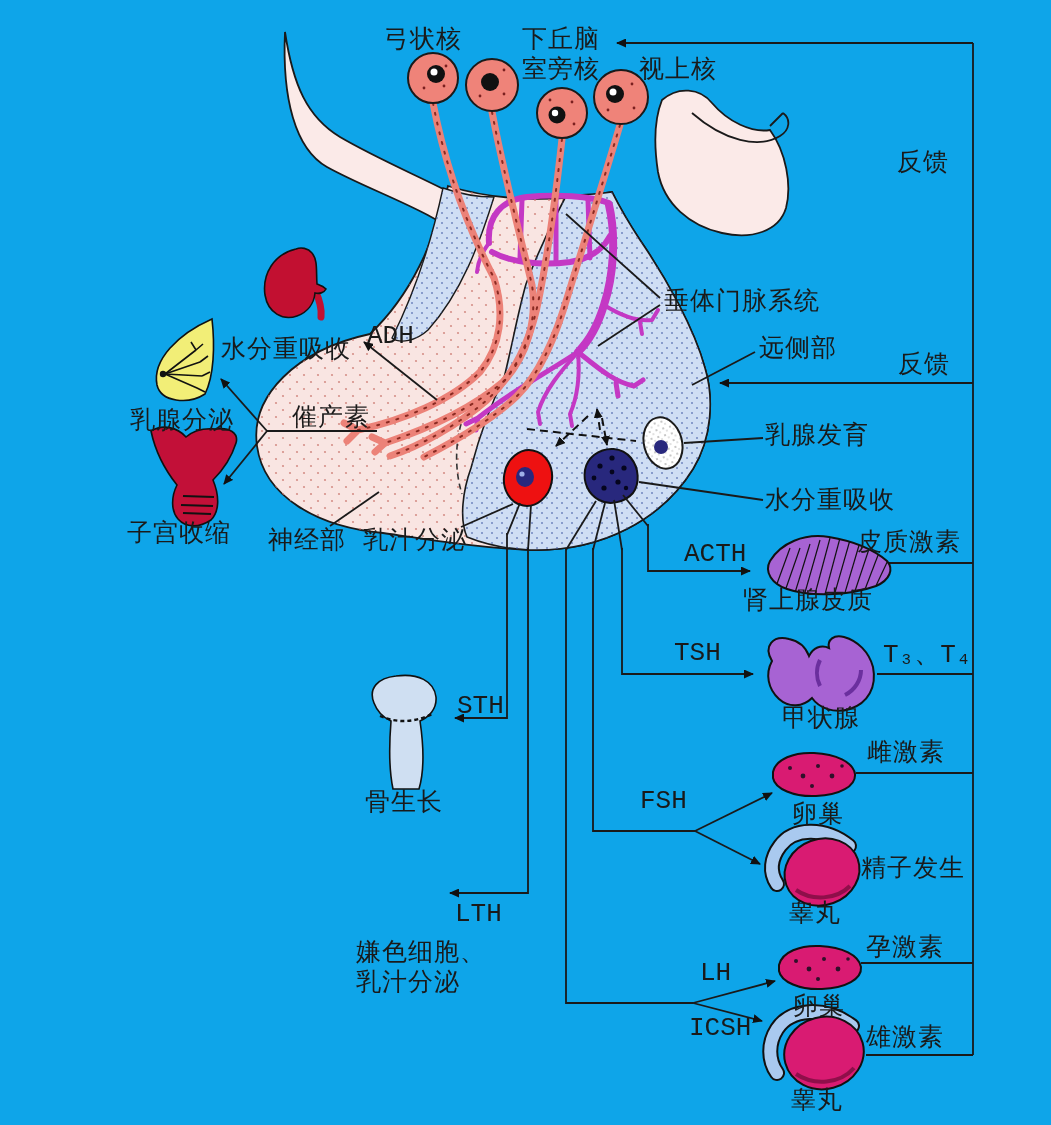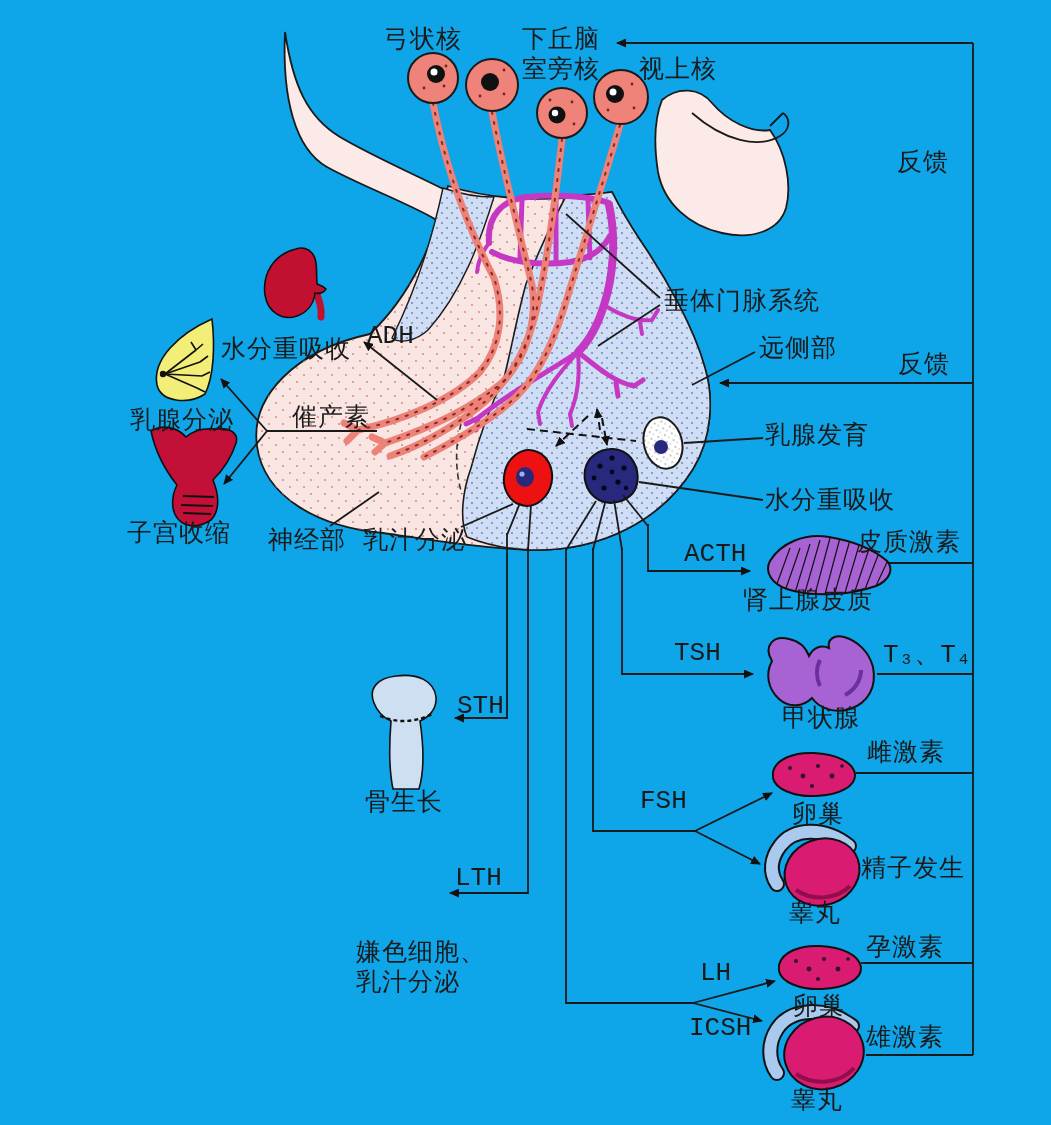--- a/index.html
+++ b/index.html
@@ -294,21 +294,21 @@
 <div class="lbl latin" style="left:674px;top:639px">TSH</div>
 <div class="lbl latin" style="left:883px;top:641px">T₃、T₄</div>
 <div class="lbl" style="left:782px;top:706px">甲状腺</div>
 <div class="lbl latin" style="left:457px;top:692px">STH</div>
 <div class="lbl" style="left:365px;top:790px">骨生长</div>
 <div class="lbl" style="left:867px;top:740px">雌激素</div>
 <div class="lbl latin" style="left:640px;top:787px">FSH</div>
 <div class="lbl" style="left:792px;top:802px">卵巢</div>
 <div class="lbl" style="left:861px;top:856px">精子发生</div>
 <div class="lbl" style="left:789px;top:901px">睾丸</div>
-<div class="lbl latin" style="left:455px;top:864px">LTH</div>
+<div class="lbl latin" style="left:455px;top:900px">LTH</div>
 <div class="lbl" style="left:356px;top:940px">嫌色细胞、</div>
 <div class="lbl" style="left:356px;top:970px">乳汁分泌</div>
 <div class="lbl" style="left:866px;top:935px">孕激素</div>
 <div class="lbl latin" style="left:700px;top:959px">LH</div>
 <div class="lbl" style="left:793px;top:994px">卵巢</div>
 <div class="lbl latin" style="left:689px;top:1014px">ICSH</div>
 <div class="lbl" style="left:866px;top:1025px">雄激素</div>
 <div class="lbl" style="left:791px;top:1088px">睾丸</div>
 
 </div>

